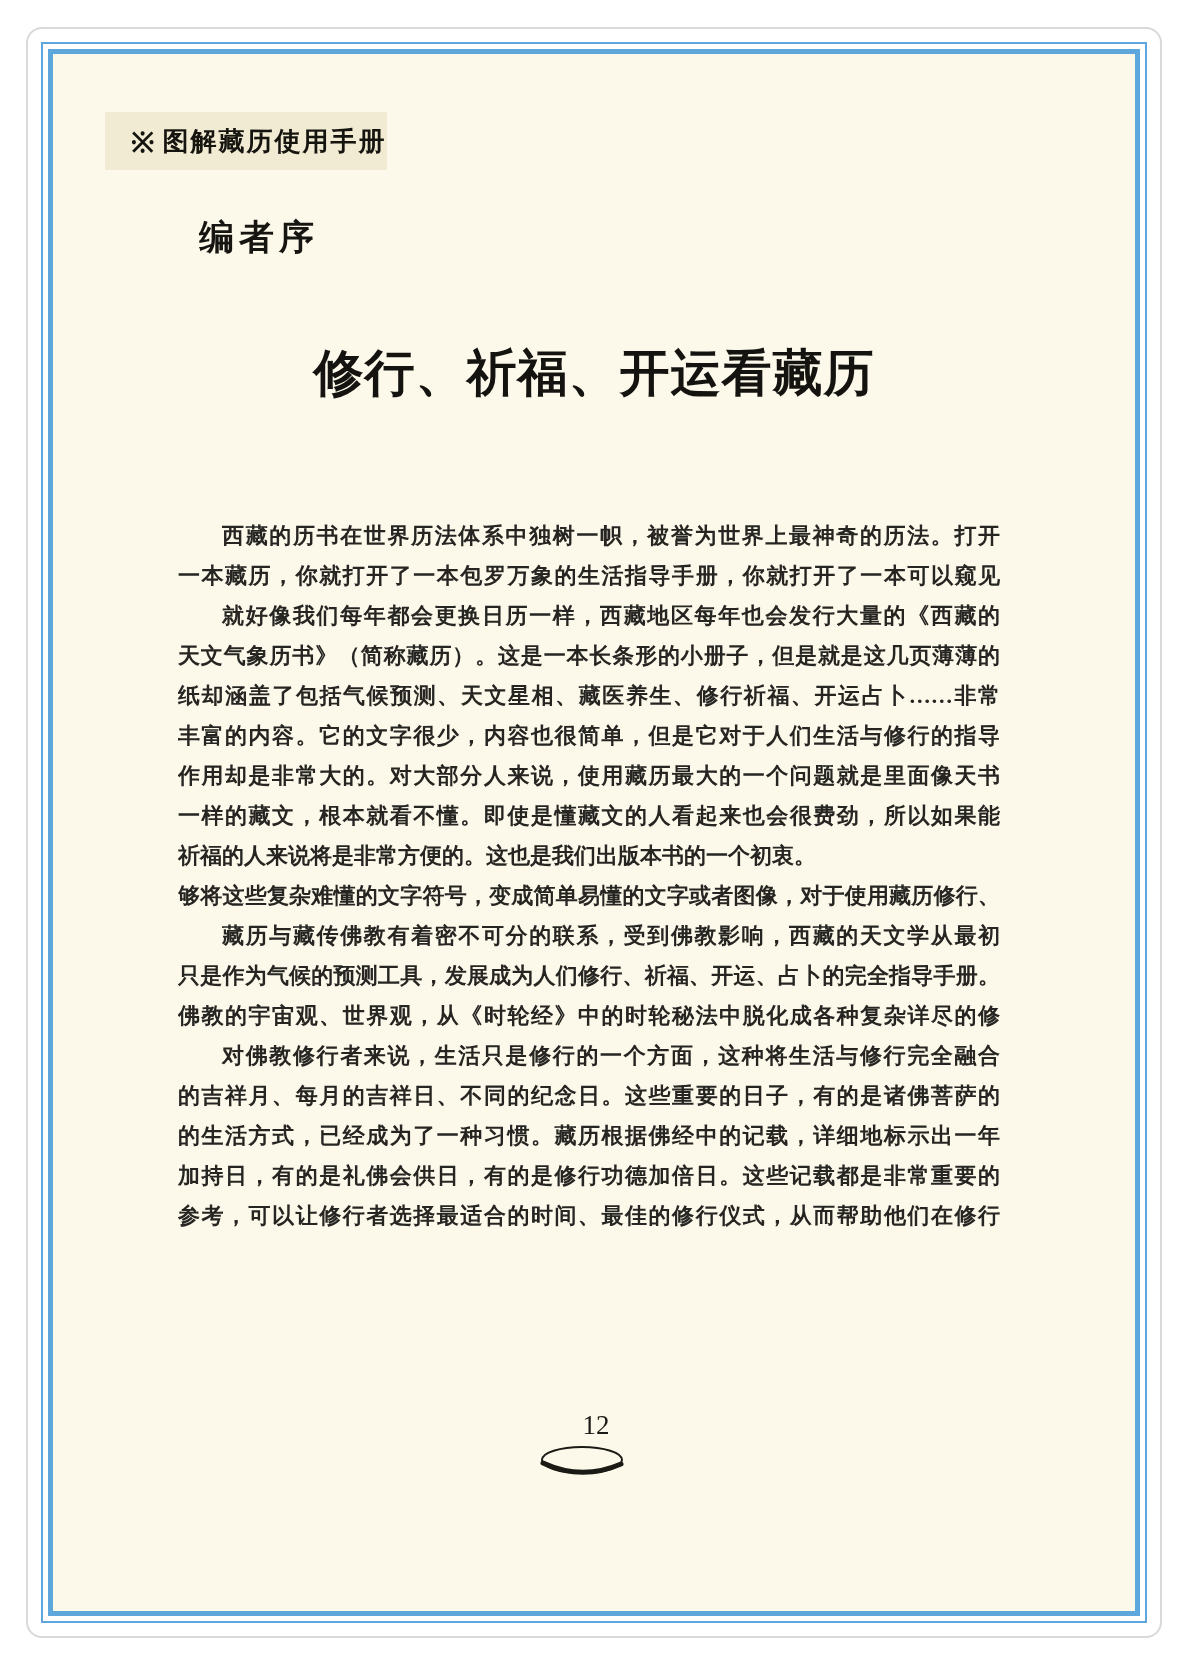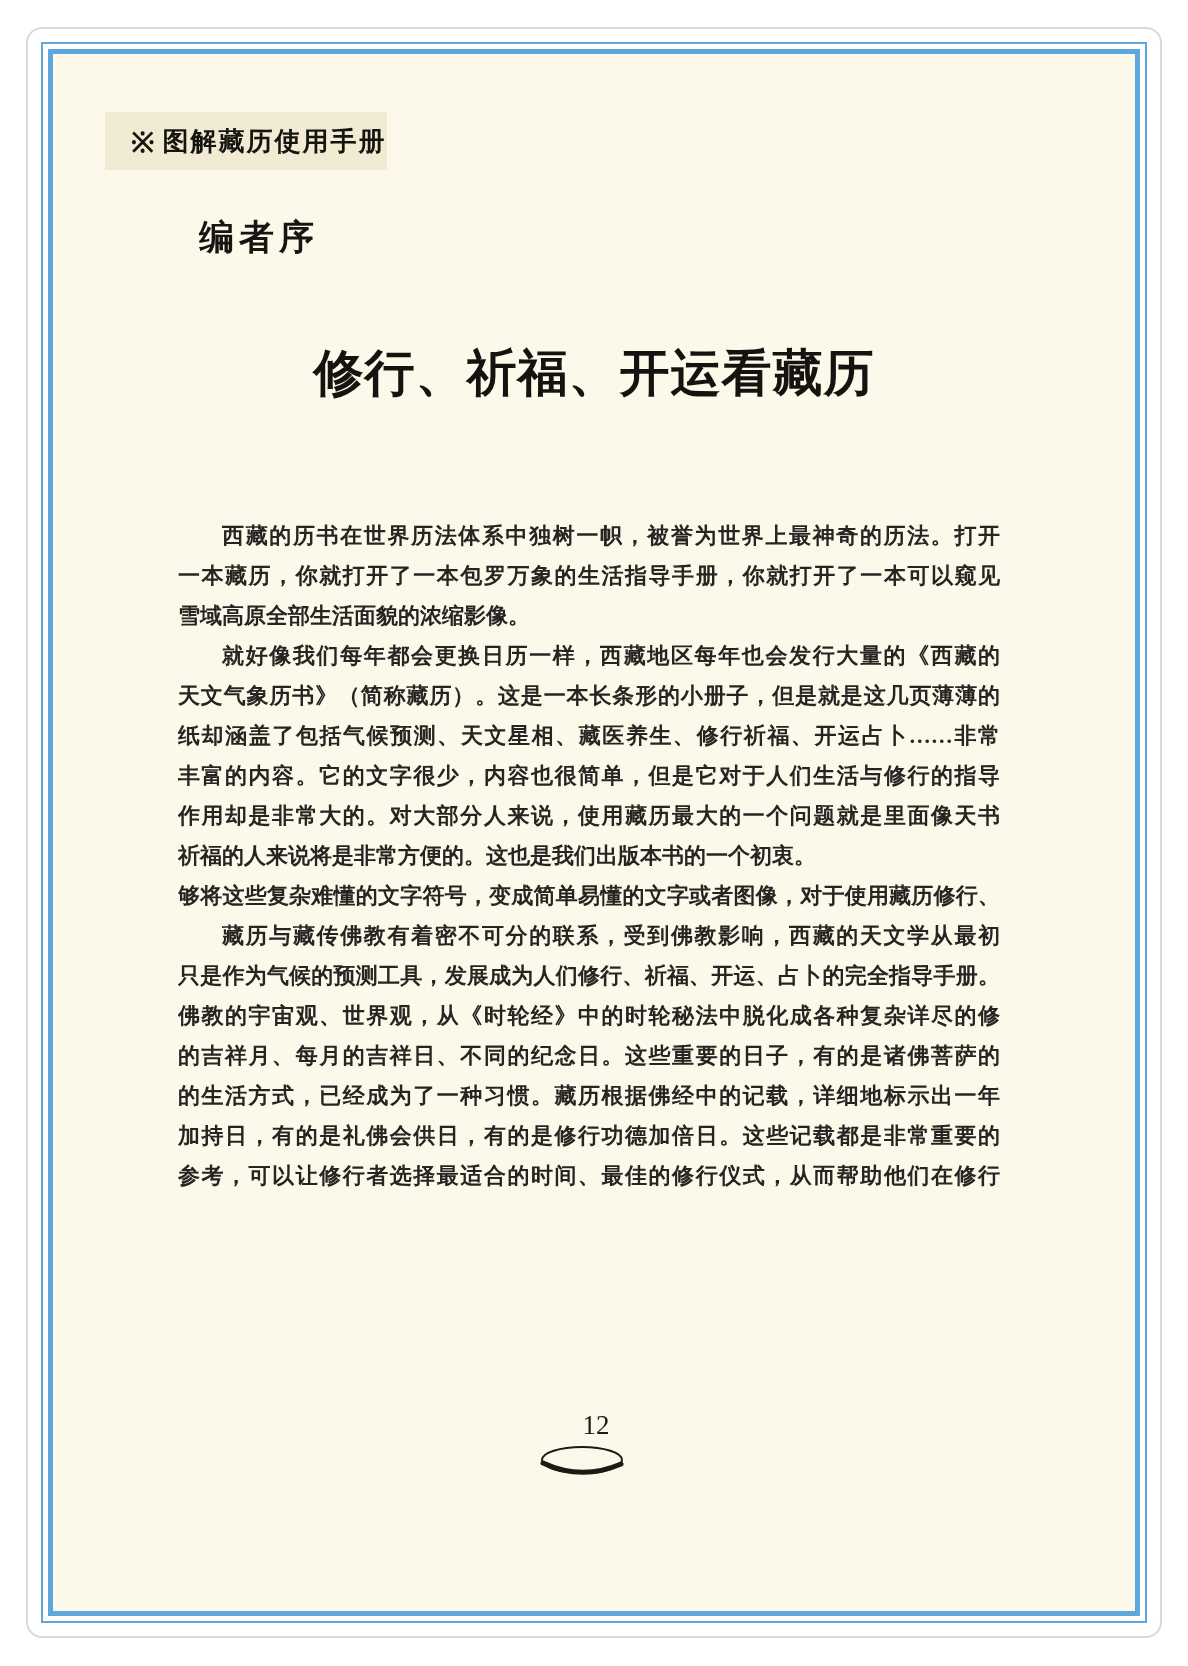--- a/index.html
+++ b/index.html
@@ -87,31 +87,32 @@
           <span>图解藏历使用手册</span>
         </div>
 
         <div class="section-label">编者序</div>
 
         <div class="main-title">修行、祈福、开运看藏历</div>
 
         <div class="body-block">
             <div class="body-line indent">西藏的历书在世界历法体系中独树一帜，被誉为世界上最神奇的历法。打开</div>
             <div class="body-line">一本藏历，你就打开了一本包罗万象的生活指导手册，你就打开了一本可以窥见</div>
-            <div class="body-line para-end">雪域高原全部生活面貌的浓缩影像。</div>
             <div class="body-line indent">就好像我们每年都会更换日历一样，西藏地区每年也会发行大量的《西藏的</div>
             <div class="body-line">天文气象历书》（简称藏历）。这是一本长条形的小册子，但是就是这几页薄薄的</div>
             <div class="body-line">纸却涵盖了包括气候预测、天文星相、藏医养生、修行祈福、开运占卜……非常</div>
             <div class="body-line">丰富的内容。它的文字很少，内容也很简单，但是它对于人们生活与修行的指导</div>
             <div class="body-line">作用却是非常大的。对大部分人来说，使用藏历最大的一个问题就是里面像天书</div>
+            <div class="body-line">一样的藏文，根本就看不懂。即使是懂藏文的人看起来也会很费劲，所以如果能</div>
             <div class="body-line para-end">祈福的人来说将是非常方便的。这也是我们出版本书的一个初衷。</div>
             <div class="body-line">够将这些复杂难懂的文字符号，变成简单易懂的文字或者图像，对于使用藏历修行、</div>
             <div class="body-line indent">藏历与藏传佛教有着密不可分的联系，受到佛教影响，西藏的天文学从最初</div>
             <div class="body-line">只是作为气候的预测工具，发展成为人们修行、祈福、开运、占卜的完全指导手册。</div>
             <div class="body-line">佛教的宇宙观、世界观，从《时轮经》中的时轮秘法中脱化成各种复杂详尽的修</div>
+            <div class="body-line indent">对佛教修行者来说，生活只是修行的一个方面，这种将生活与修行完全融合</div>
             <div class="body-line">的吉祥月、每月的吉祥日、不同的纪念日。这些重要的日子，有的是诸佛菩萨的</div>
             <div class="body-line">的生活方式，已经成为了一种习惯。藏历根据佛经中的记载，详细地标示出一年</div>
             <div class="body-line">加持日，有的是礼佛会供日，有的是修行功德加倍日。这些记载都是非常重要的</div>
             <div class="body-line">参考，可以让修行者选择最适合的时间、最佳的修行仪式，从而帮助他们在修行</div>
           </div>
 
         <div class="page-number">12</div>
 
         <div class="swash">
           <svg width="92" height="40" viewBox="0 0 92 40" aria-hidden="true">

